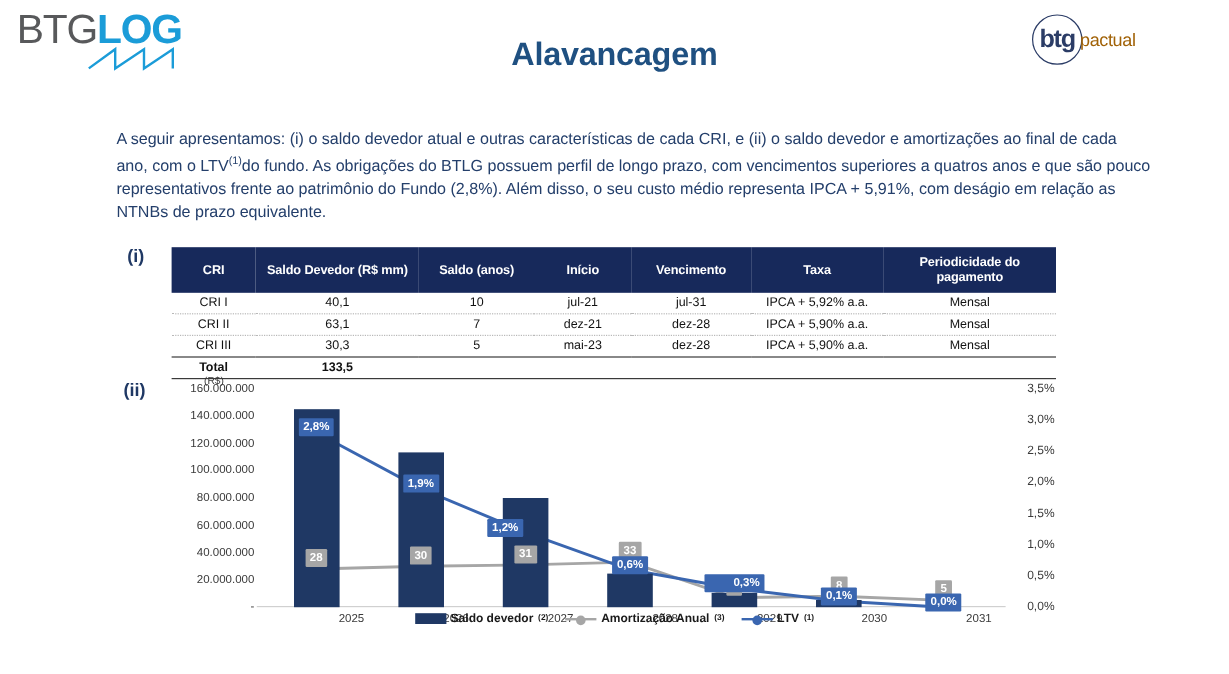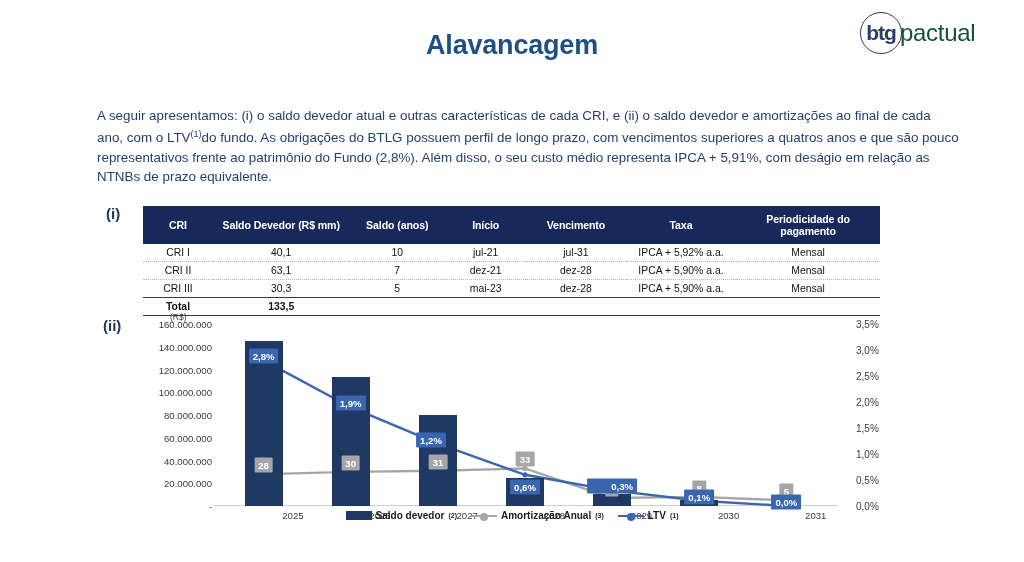--- a/index.html
+++ b/index.html
@@ -16,21 +16,21 @@
   .btglog .btg{color:#58595B;font-weight:400;}
   .btglog .log{color:#1B9CD8;font-weight:700;}
   .btglog svg{display:block;margin-top:-4px;margin-left:58px;}
 
   .btgpactual{position:absolute;right:14px;top:10px;width:150px;height:46px;display:flex;align-items:center;}
   .btgpactual .circ{
     width:42px;height:42px;border:1.6px solid #2B3C66;border-radius:50%;
     display:flex;align-items:center;justify-content:center;box-sizing:border-box;
   }
   .btgpactual .circ span{font-size:21px;font-weight:700;color:#2B3C66;letter-spacing:-1px;}
-  .btgpactual .pact{font-size:24px;color:#14532d;margin-left:-2px;letter-spacing:-0.3px;text-align:center;}
+  .btgpactual .pact{font-size:15px;color:#a16207;margin-left:-2px;letter-spacing:-0.3px;text-align:center;}
 
   .title{
     position:absolute;left:0;right:0;top:30px;text-align:center;
     font-size:27px;font-weight:700;color:#1F5081;letter-spacing:-0.2px;
   }
 
   
   .intro{
     position:absolute;left:97px;top:106px;width:862px;
     font-size:13.4px;line-height:19.2px;color:#243F6B;font-weight:400;
@@ -102,20 +102,28 @@
   .sw-line::before{content:"";position:absolute;left:0;top:4px;width:26px;height:2px;background:currentColor;}
   .sw-line::after{content:"";position:absolute;left:9px;top:1.5px;width:8px;height:8px;border-radius:50%;background:currentColor;}
   .sw-amort{color:#A6A6A6;}
   .sw-ltv{color:#3A66B0;}
 </style>
 </head>
 <body>
 
 <div class="slide">
 
+  <div class="btglog">
+    <div class="wordmark">
+      <span class="btg">BTG</span><span class="log">LOG</span>
+    </div>
+    <svg width="86" height="22" viewBox="0 0 86 22">
+      <path d="M2 19 L24 3 L24 19 L48 3 L48 19 L72 3 L72 19" fill="none" stroke="#1B9CD8" stroke-width="2"></path>
+    </svg>
+  </div>
 
   <div class="btgpactual">
     <div class="circ">
       <span>btg</span>
     </div>
     <div class="pact">pactual</div>
   </div>
 
   <div class="title">Alavancagem</div>
 
@@ -252,22 +260,22 @@
         <div class="xlab" style="left: 566.429px;">2031</div>
         <div class="lbl lbl-amort" style="left: 43.5714px; top: 141.15px; background: rgb(166, 166, 166);">28</div>
         <div class="lbl lbl-amort" style="left: 130.714px; top: 138.875px; background: rgb(166, 166, 166);">30</div>
         <div class="lbl lbl-amort" style="left: 217.857px; top: 137.738px; background: rgb(166, 166, 166);">31</div>
         <div class="lbl lbl-amort" style="left: 305px; top: 135.463px; background: rgb(166, 166, 166);">33</div>
         <div class="lbl lbl-amort" style="left: 392.143px; top: 165.037px; background: rgb(166, 166, 166);">7</div>
         <div class="lbl lbl-amort" style="left: 479.286px; top: 163.9px; background: rgb(166, 166, 166);">8</div>
         <div class="lbl lbl-amort" style="left: 566.429px; top: 167.312px; background: rgb(166, 166, 166);">5</div>
         <div class="lbl lbl-ltv" style="left: 43.5714px; top: 32.4px; background: rgb(58, 102, 176);">2,8%</div>
         <div class="lbl lbl-ltv" style="left: 130.714px; top: 79.2px; background: rgb(58, 102, 176);">1,9%</div>
-        <div class="lbl lbl-ltv" style="left: 211px; top: 115.6px; background: rgb(58, 102, 176);">1,2%</div>
-        <div class="lbl lbl-ltv" style="left: 305px; top: 146.8px; background: rgb(58, 102, 176); margin-top: 16px;">0,6%</div>
+        <div class="lbl lbl-ltv" style="left: 201px; top: 115.6px; background: rgb(58, 102, 176);">1,2%</div>
+        <div class="lbl lbl-ltv" style="left: 305px; top: 146.8px; background: rgb(58, 102, 176);">0,6%</div>
         <div class="lbl lbl-ltv" style="left: 392.143px; top: 162.4px; background: rgb(58, 102, 176); padding-left: 24px;">0,3%</div>
         <div class="lbl lbl-ltv" style="left: 479.286px; top: 172.8px; background: rgb(58, 102, 176);">0,1%</div>
         <div class="lbl lbl-ltv" style="left: 566.429px; top: 178px; background: rgb(58, 102, 176);">0,0%</div>
       </div>
 
     <div class="legend">
       <div class="item">
         <span class="sw-bar"></span>
         <span>Saldo devedor</span>
           <sup>(2)</sup>

